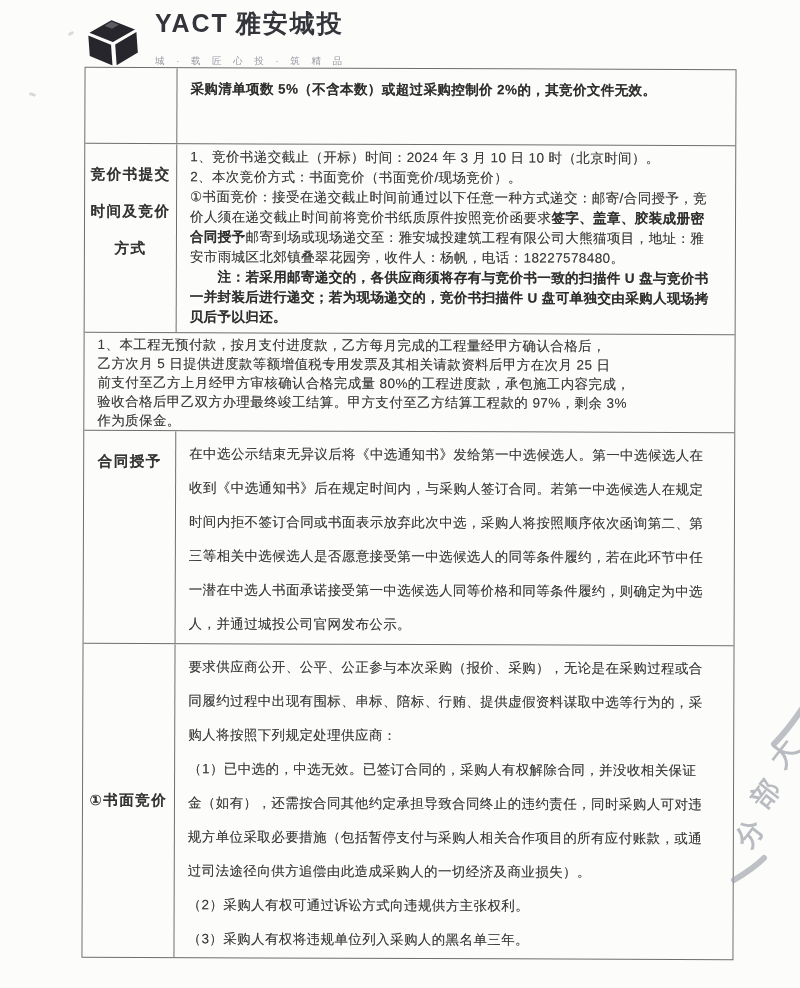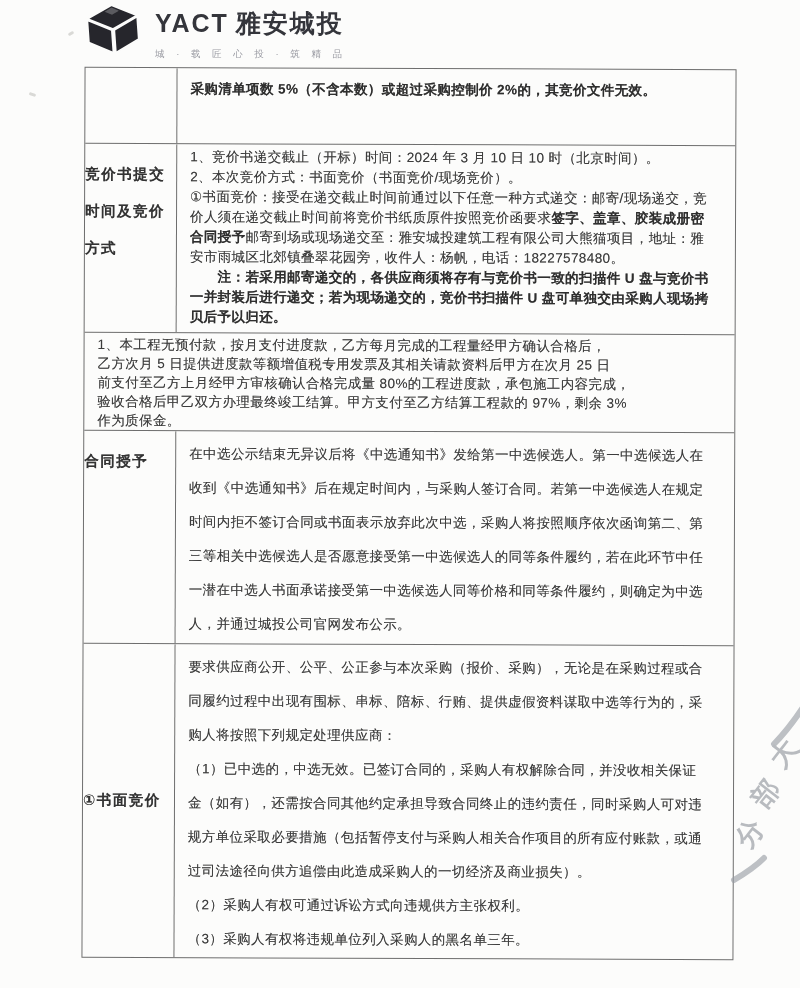--- a/index.html
+++ b/index.html
@@ -3,43 +3,43 @@
 <meta charset="utf-8">
 <style>
   html,body{margin:0;padding:0}
   body{
     width:800px;height:988px;position:relative;overflow:hidden;
     background:#fcfcfb;
     font-family:"Liberation Sans","DejaVu Sans",sans-serif;
     color:#3a3a3a;
   }
   
-  .logo{position:absolute;left:82px;top:4px;display:flex;align-items:flex-start;gap:11px}
+  .logo{position:absolute;left:82px;top:4px;display:flex;align-items:flex-end;gap:11px}
   .logo-text{padding-top:6px}
   .brand{font-size:25px;font-weight:bold;color:#34353b;line-height:26px;white-space:nowrap}
   .brand .en{letter-spacing:2px}
   .brand .cn{letter-spacing:2px;margin-left:7px}
-  .tagline{font-size:9.5px;color:#9a9ba3;letter-spacing:4.5px;margin-top:12px;white-space:nowrap}
+  .tagline{font-size:9.5px;color:#9a9ba3;letter-spacing:4.5px;margin-top:19px;white-space:nowrap}
   
   .doc-table{
     position:absolute;left:83px;top:68px;width:650px;
     border:1px solid #6e6e6e;
     transform:rotate(0.2deg);
     text-shadow:0 0 0.5px rgba(70,70,70,.55);
   }
   .trow{display:flex;border-top:1px solid #6e6e6e;box-sizing:border-box;overflow:hidden}
   .trow:first-child{border-top:none}
   .tlabel{
     flex:0 0 92px;width:92px;box-sizing:border-box;
     border-right:1px solid #6e6e6e;
     font-weight:bold;font-size:14.5px;color:#333;
     display:flex;flex-direction:column;padding-top:12px;
   }
   .tlabel.center{justify-content:center;padding-top:0}
-  .labline{line-height:37px;text-align:left;letter-spacing:1.5px;white-space:nowrap}
+  .labline{line-height:37px;text-align:center;letter-spacing:1.5px;white-space:nowrap}
   .tcontent{
     flex:1;box-sizing:border-box;padding-left:13px;padding-right:8px;
     font-size:13.5px;color:#3c3c3c;letter-spacing:0.4px;overflow:hidden;
   }
   .tline{white-space:nowrap;overflow:hidden}
   .seg-b{font-weight:bold;color:#2e2e2e}
   .seg-u{text-underline-offset:3px}
   
   .smudge{position:absolute;background:#d9d9d6;border-radius:2px}
   .stamp{position:absolute;right:-8px;top:702px;opacity:.62;filter:blur(.4px)}
@@ -76,21 +76,21 @@
     </div>
     <div class="trow" style="height: 189px;">
       <div class="tlabel">
         <div class="labline">竞价书提交</div>
         <div class="labline">时间及竞价</div>
         <div class="labline">方式</div>
       </div>
       <div class="tcontent" style="line-height: 20px; padding-top: 3px;">
         <div class="tline"><span>1、竞价书递交截止（开标）时间：2024 年 3 月 10 日 10 时（北京时间）。</span></div>
         <div class="tline"><span>2、本次竞价方式：</span><span class="seg-u">书面竞价</span><span>（书面竞价/现场竞价）。</span></div>
-        <div class="tline"><span>①书面竞价：接受在递交截止时间前通过以下任意一种方式递交：</span><span class="seg-u">邮寄/现场递交</span><span>，竞</span></div>
+        <div class="tline"><span>①书面竞价：接受在递交截止时间前通过以下任意一种方式递交：</span><span class="seg-u">邮寄/合同授予</span><span>，竞</span></div>
         <div class="tline"><span>价人须在递交截止时间前将竞价书纸质原件按照竞价函要求</span><span class="seg-b">签字、盖章、胶装成册密</span></div>
         <div class="tline"><span class="seg-b">合同授予</span><span>邮寄到场或现场递交至：雅安城投建筑工程有限公司</span><span class="seg-u">大熊猫</span><span>项目，地址：</span><span class="seg-u">雅</span></div>
         <div class="tline"><span class="seg-u">安市雨城区北郊镇叠翠花园旁</span><span>，收件人：</span><span class="seg-u">杨帆</span><span>，电话：</span><span class="seg-u">18227578480</span><span>。</span></div>
         <div class="tline"><span class="seg-b">　　注：若采用邮寄递交的，各供应商须将存有与竞价书一致的扫描件 U 盘与竞价书</span></div>
         <div class="tline"><span class="seg-b">一并封装后进行递交；若为现场递交的，竞价书扫描件 U 盘可单独交由采购人现场拷</span></div>
         <div class="tline"><span class="seg-b">贝后予以归还。</span></div>
       </div>
     </div>
     <div class="trow" style="height: 98px;">
       <div class="tcontent" style="line-height: 19px; padding-top: 2px;">

